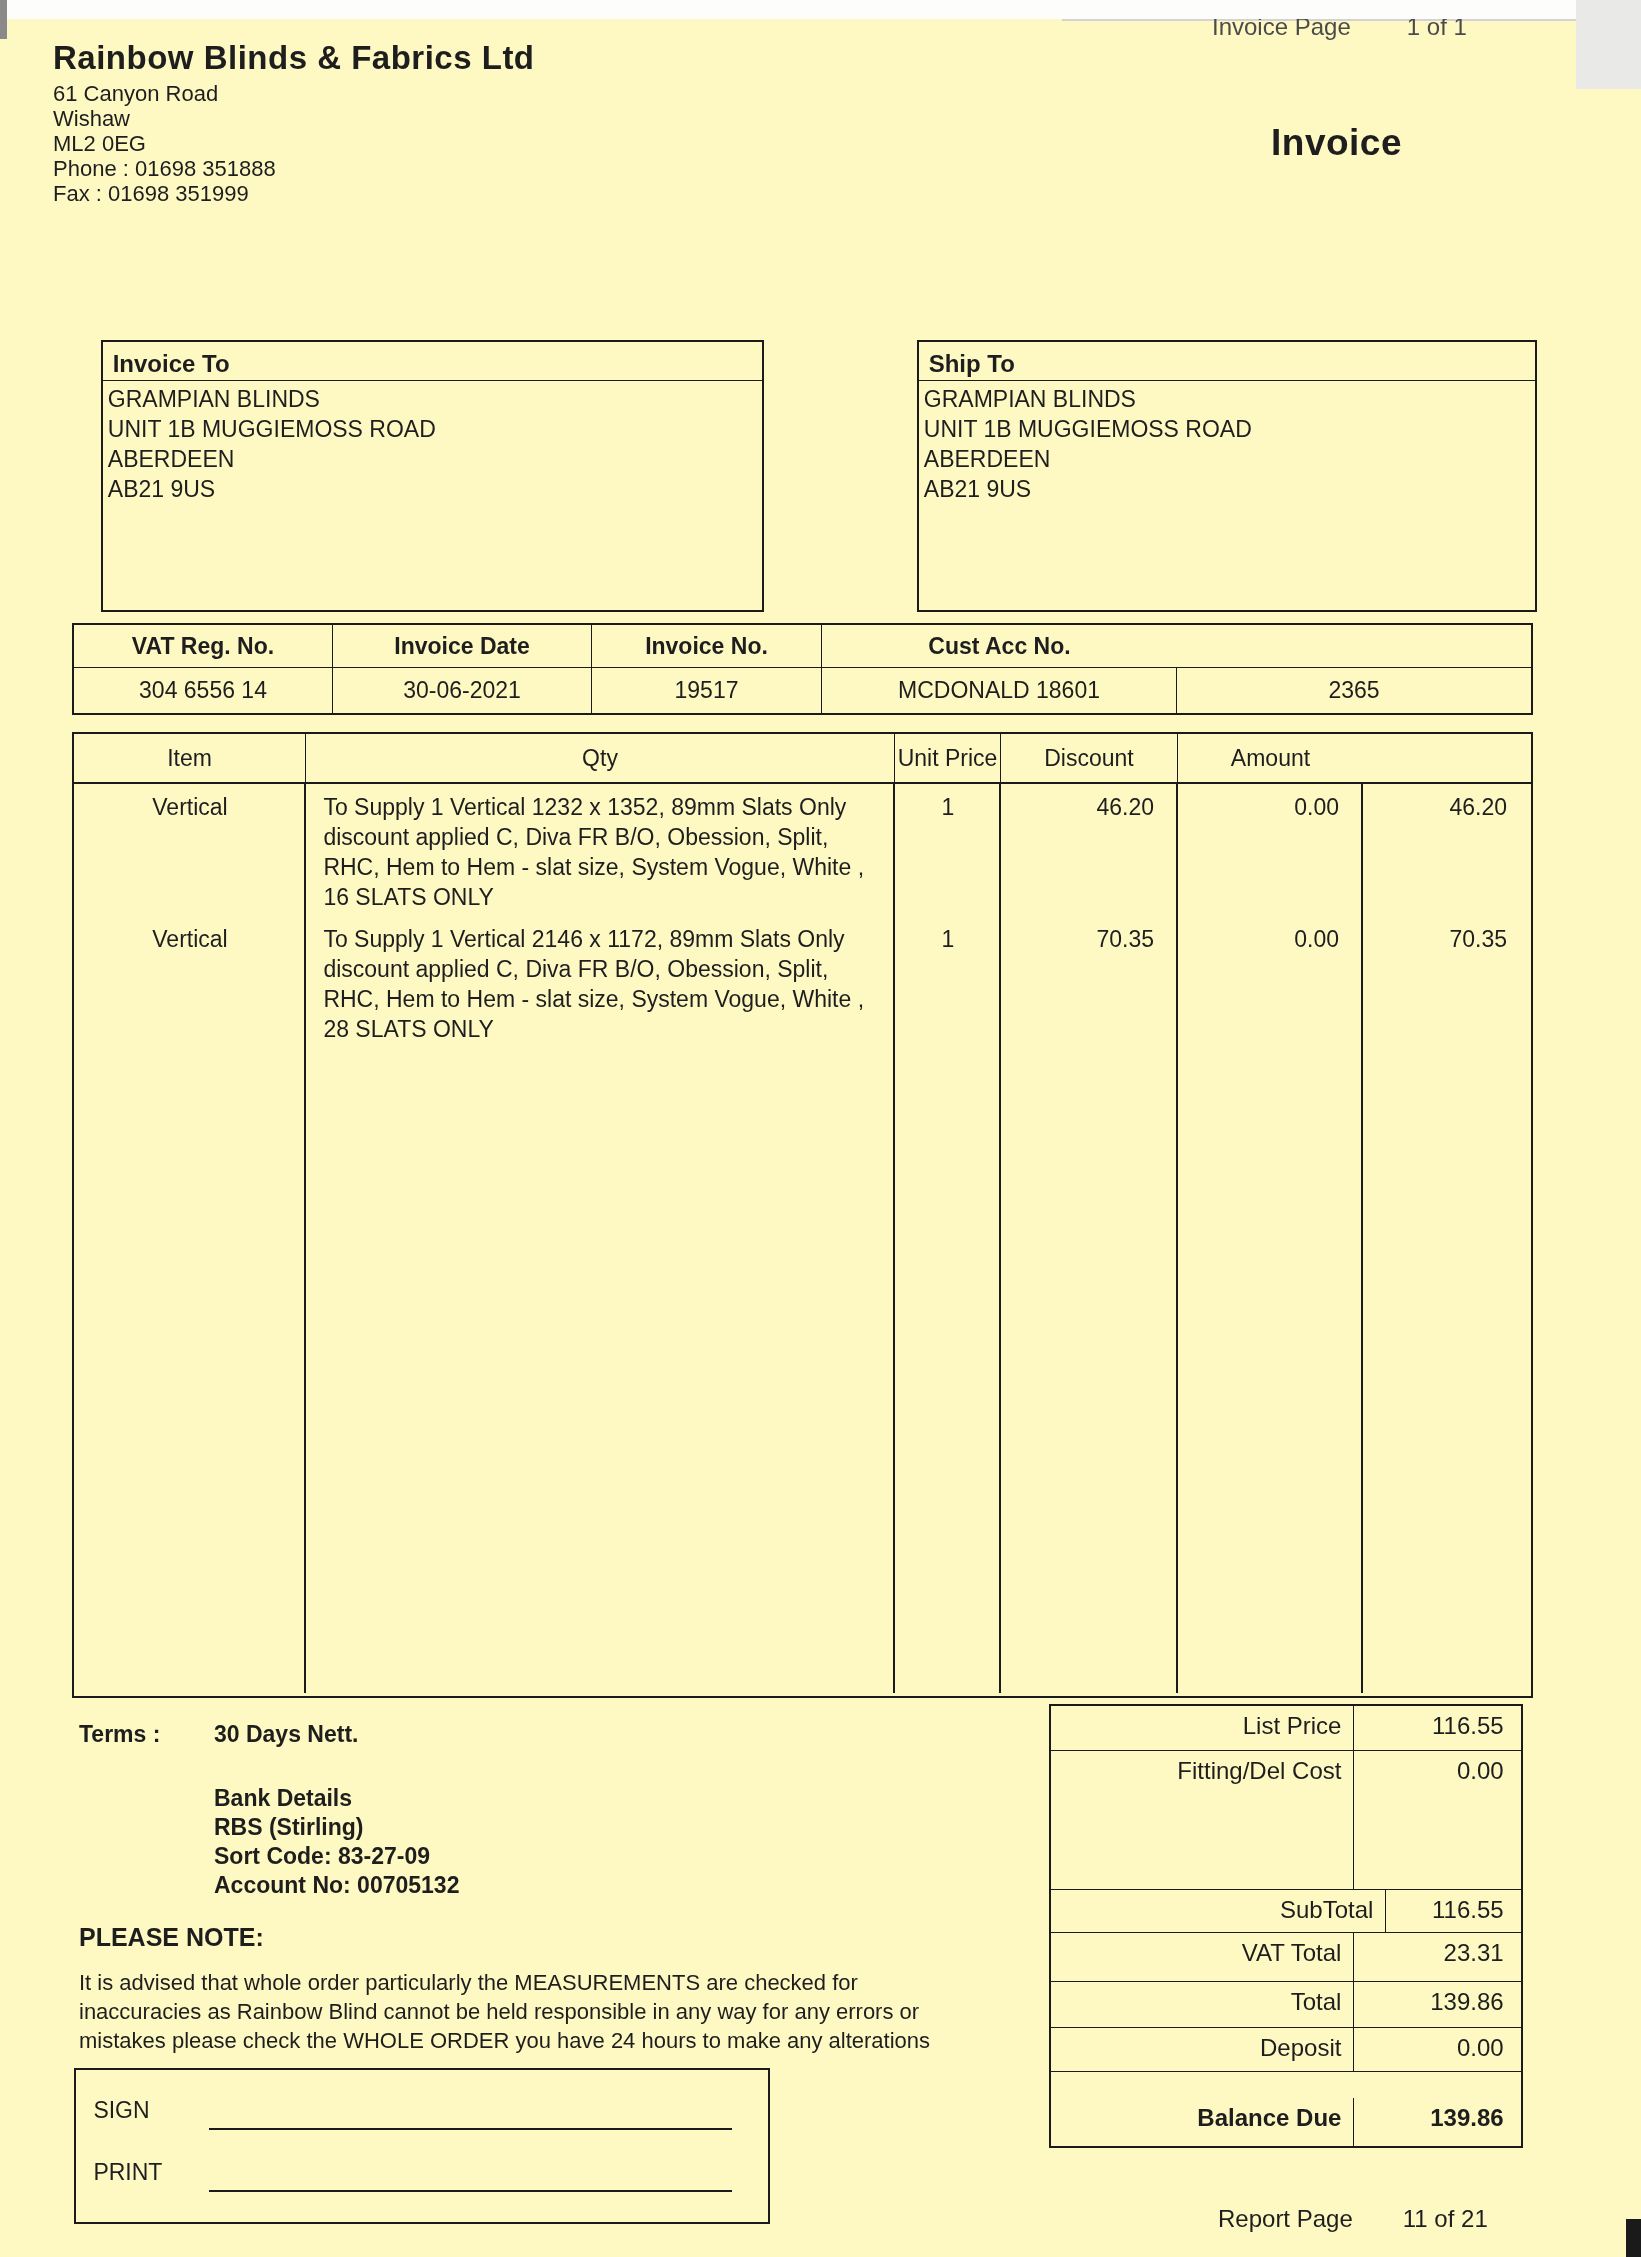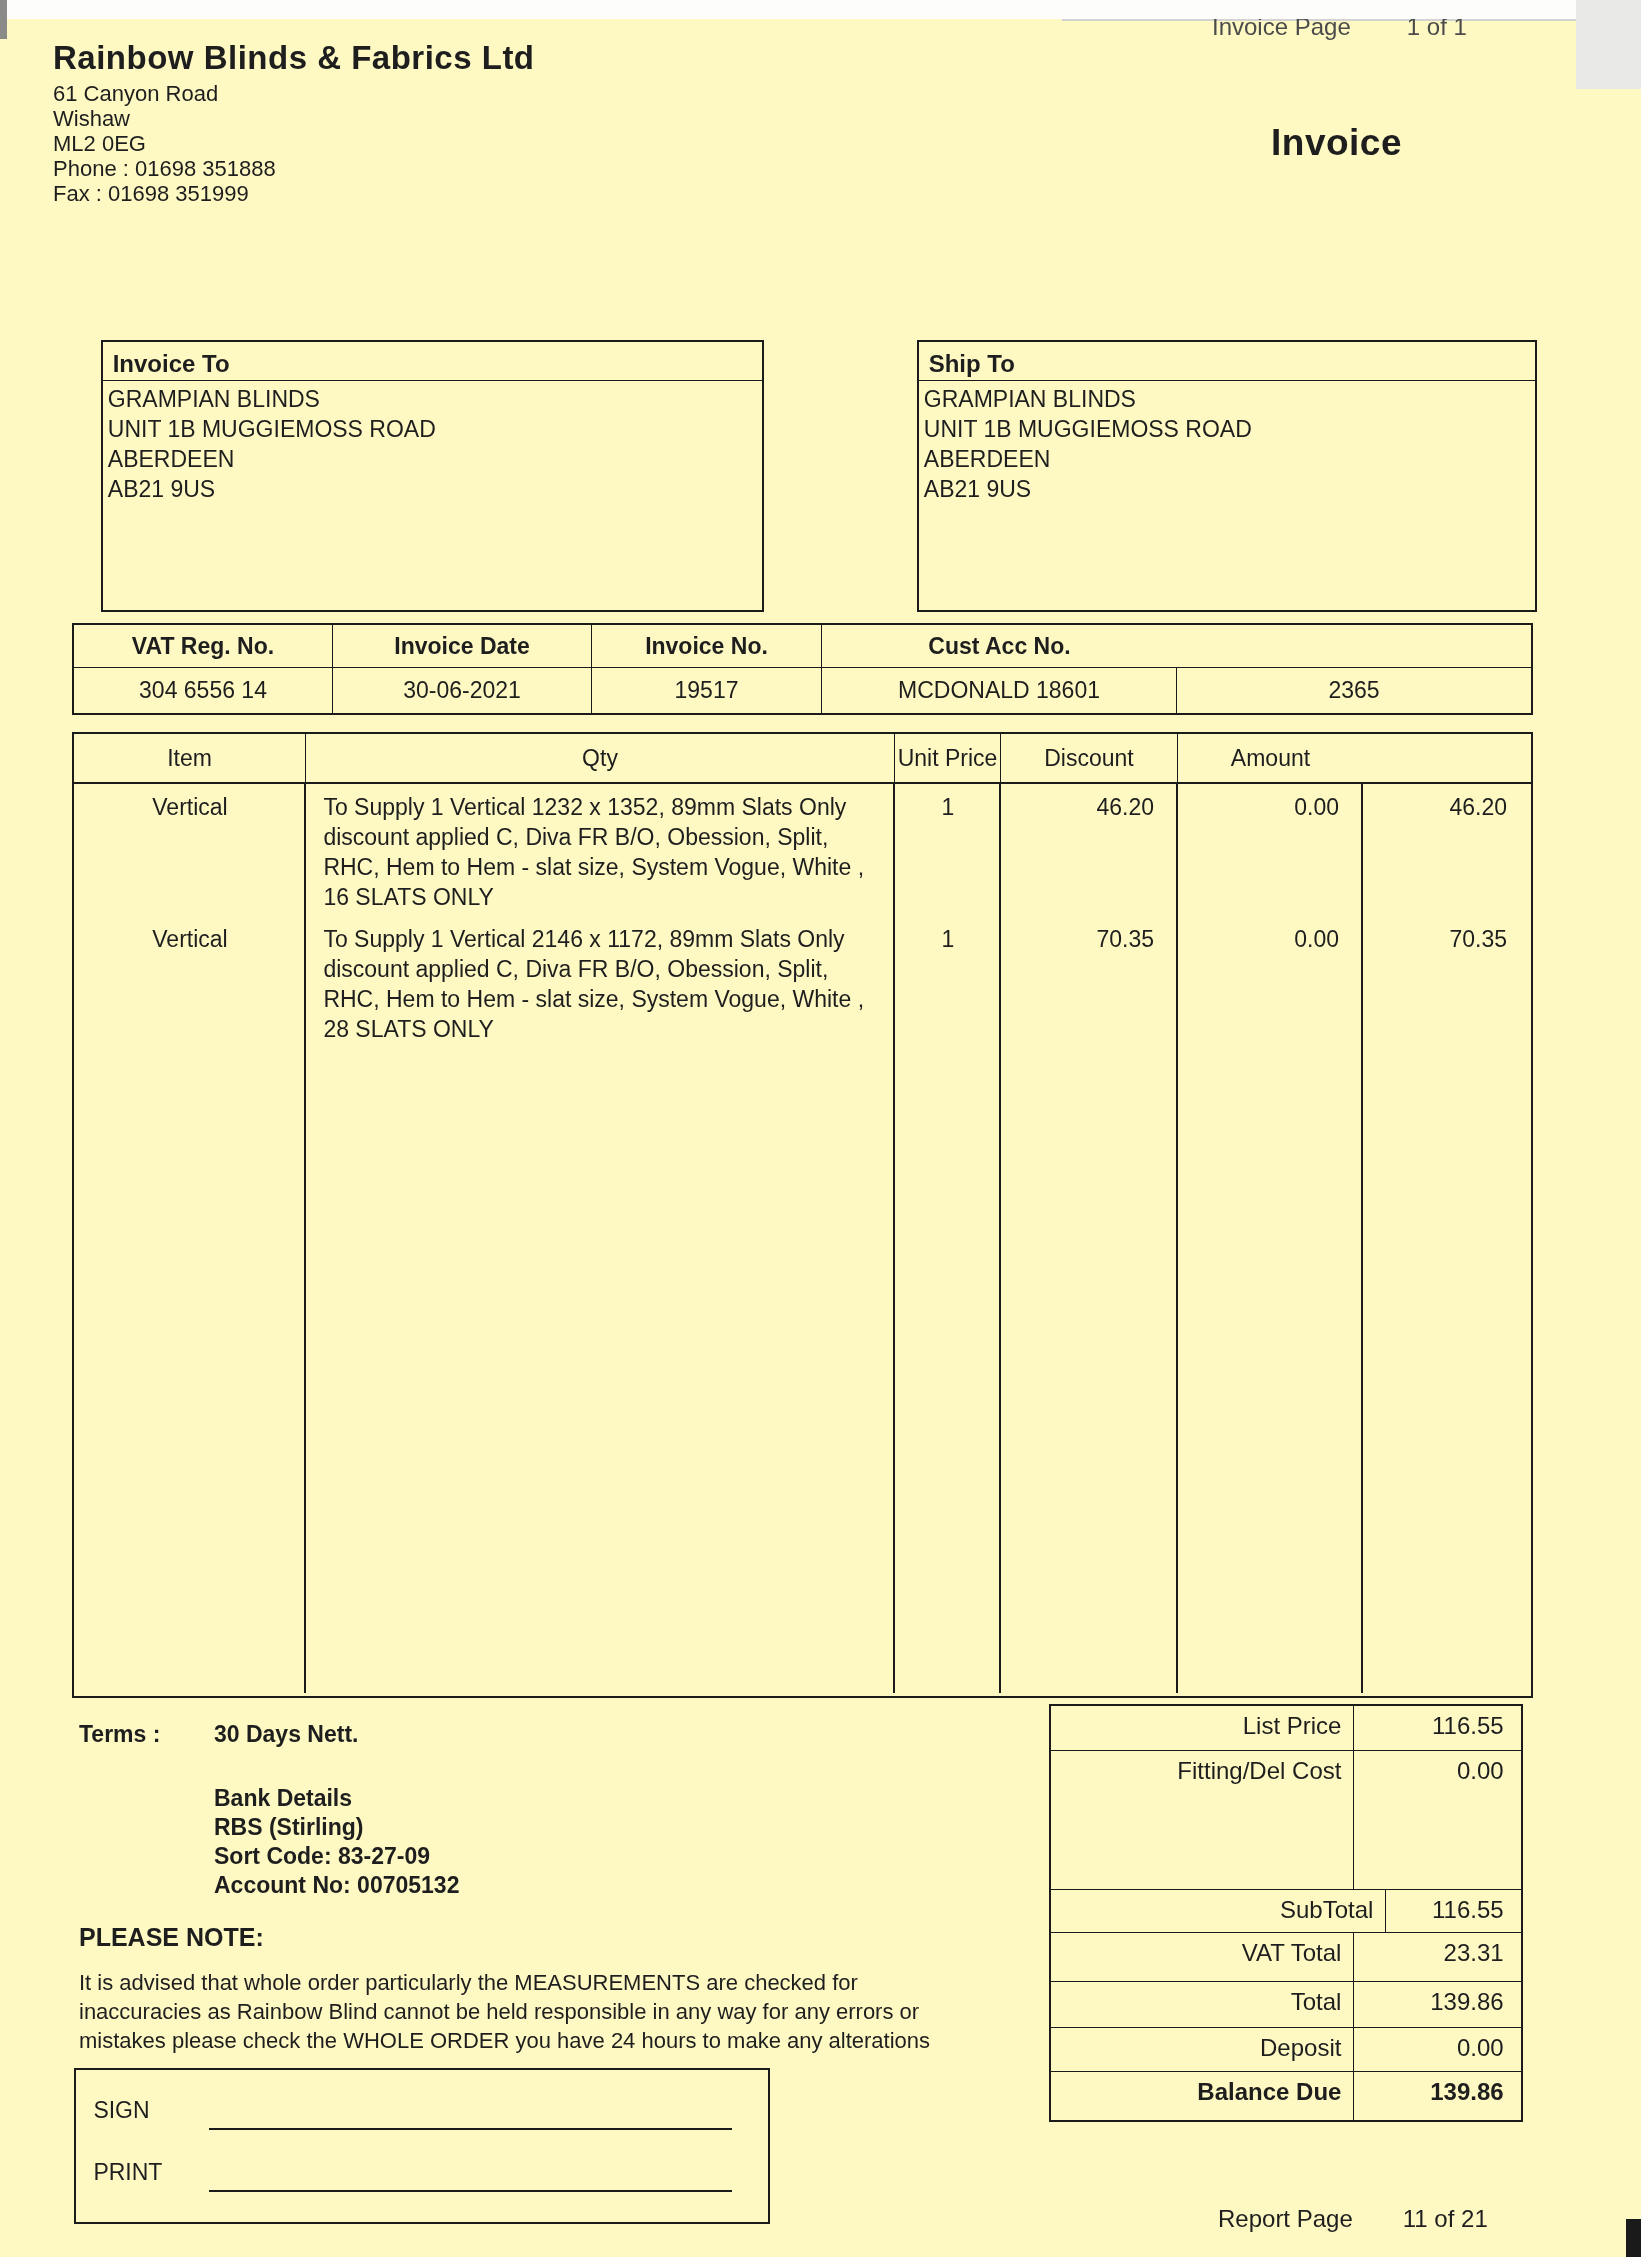--- a/index.html
+++ b/index.html
@@ -216,21 +216,21 @@
       <div class="tv">23.31</div>
     </div>
     <div class="trow" style="height:45px;">
       <div class="tl">Total</div>
       <div class="tv">139.86</div>
     </div>
     <div class="trow" style="height:43px;">
       <div class="tl">Deposit</div>
       <div class="tv">0.00</div>
     </div>
-    <div class="trow bold" style="height:48px;">
+    <div class="trow bold" style="height:48px;margin-top:26px;">
       <div class="tl">Balance Due</div>
       <div class="tv">139.86</div>
     </div>
   </div>
 
   <div class="abs report">
     <span>Report Page</span><span class="gap"></span><span>11 of 21</span>
   </div>
 
 </div>

